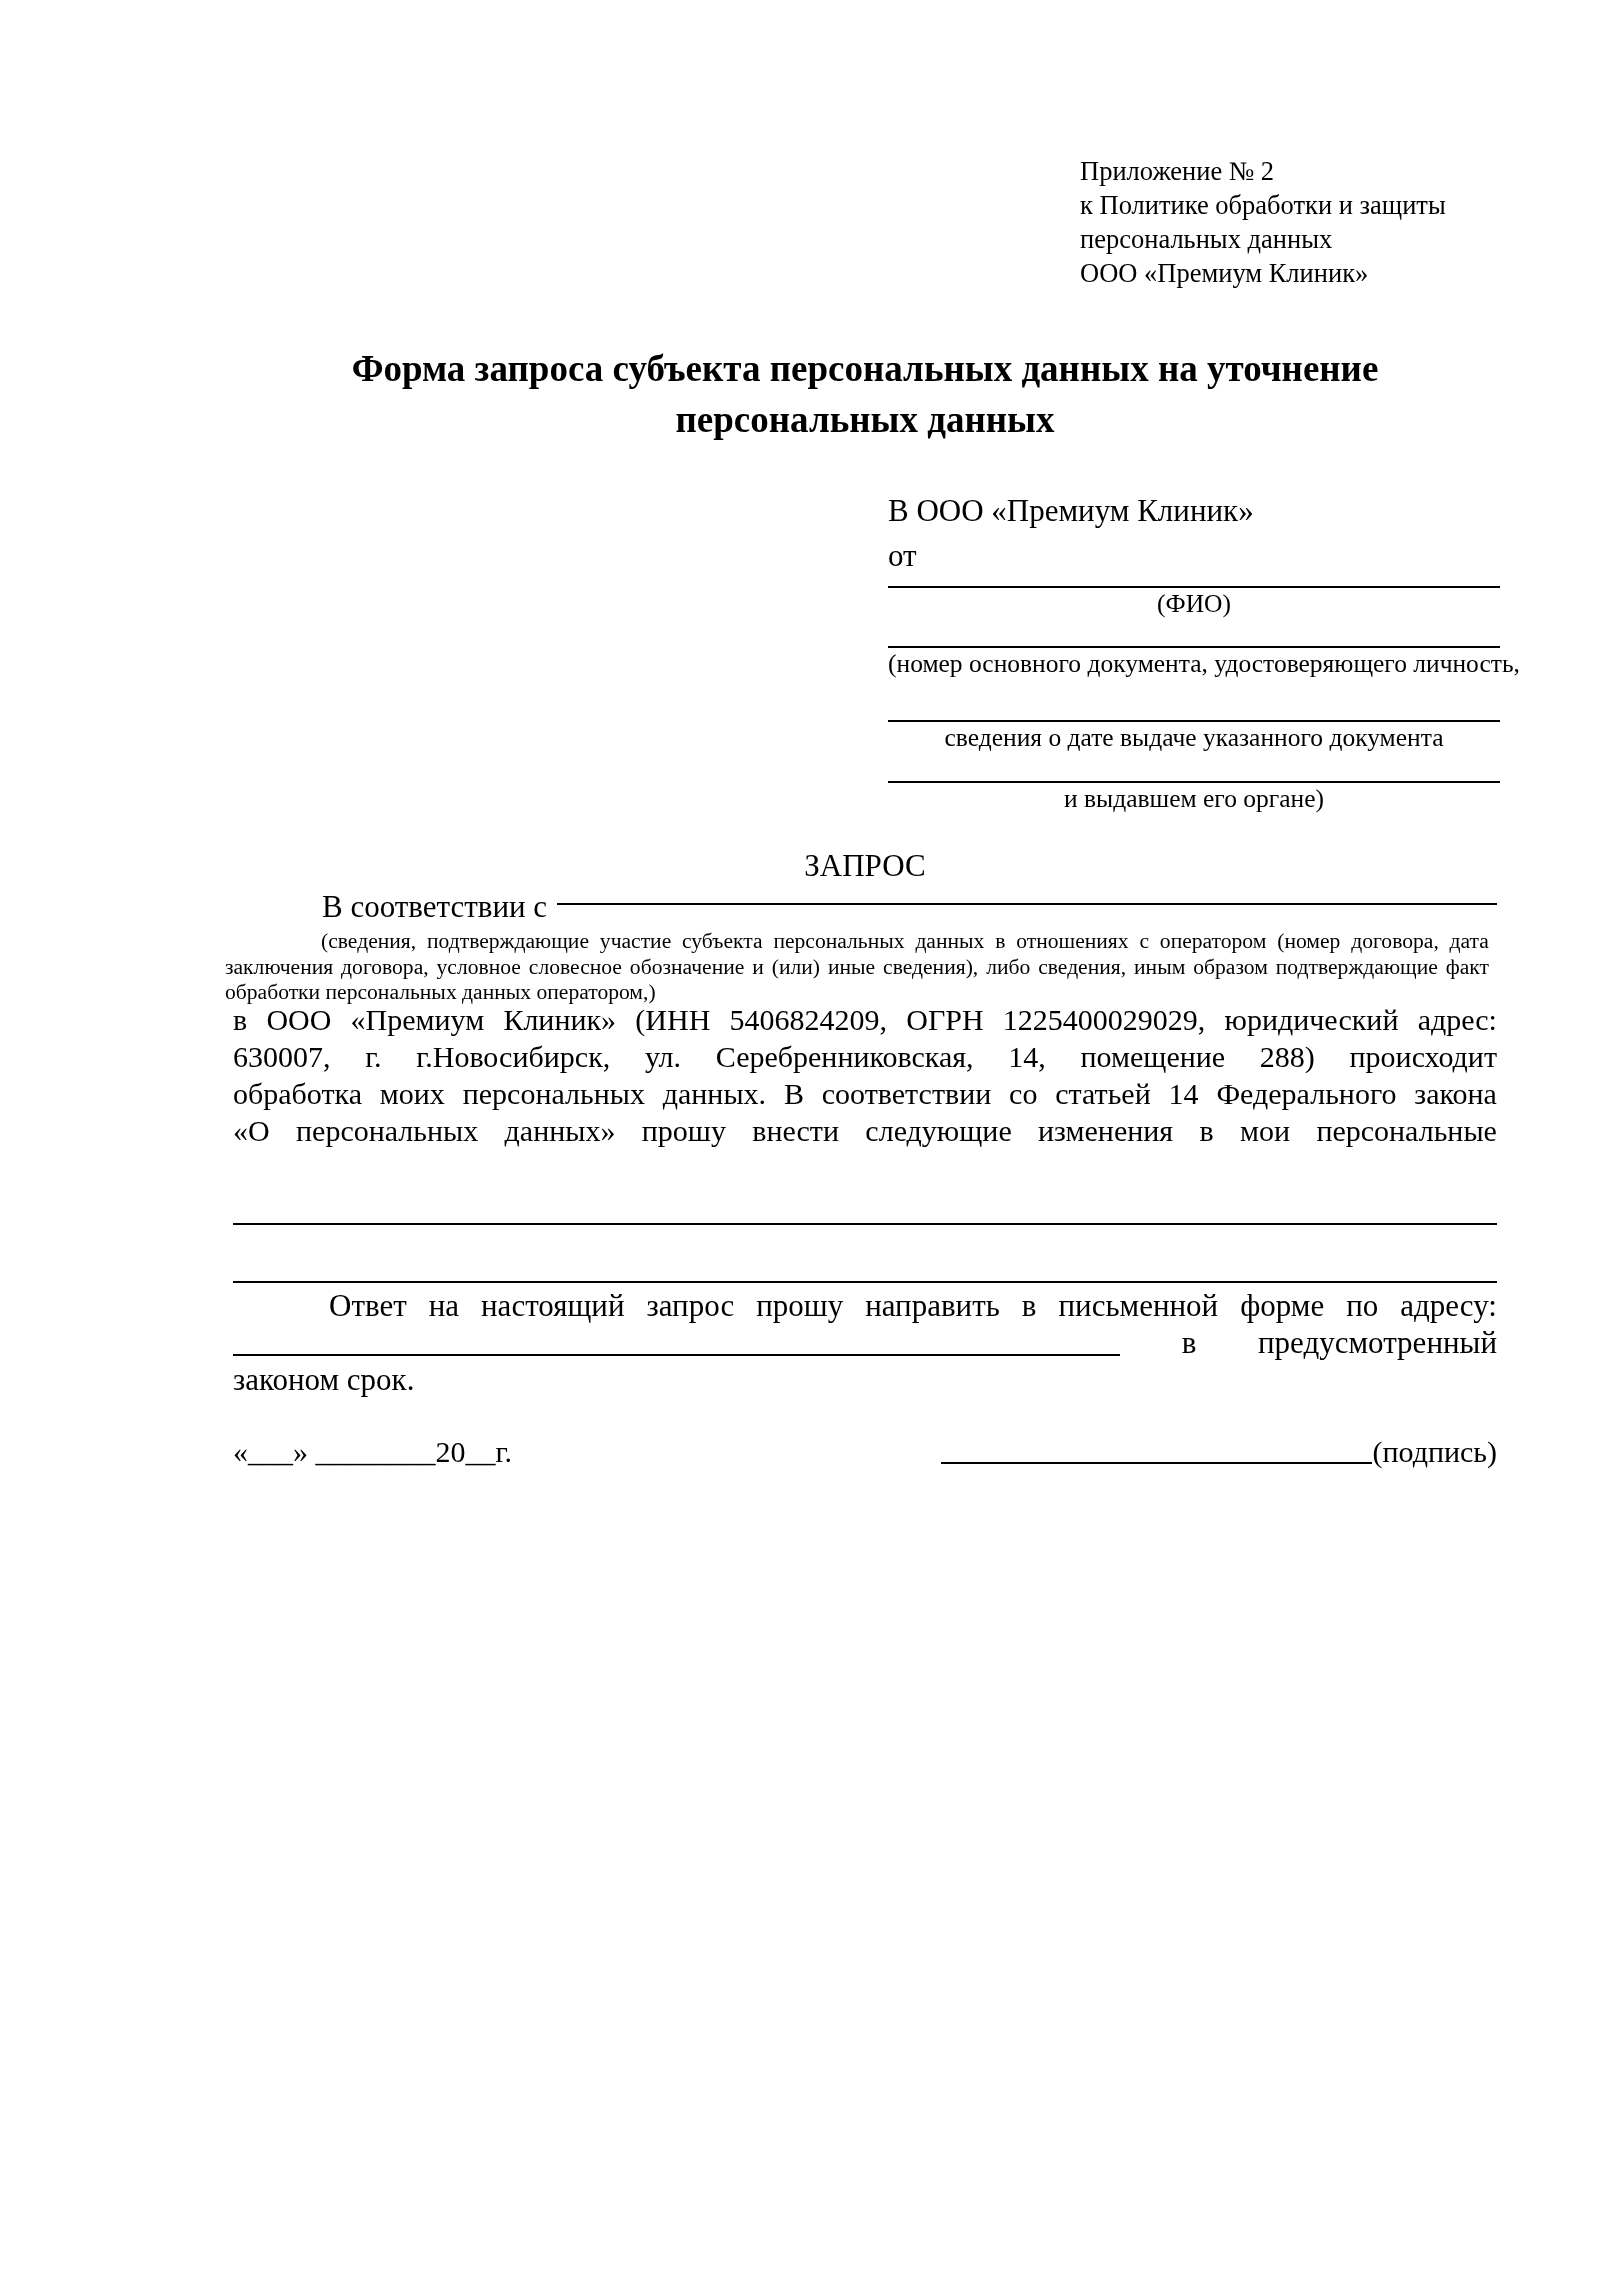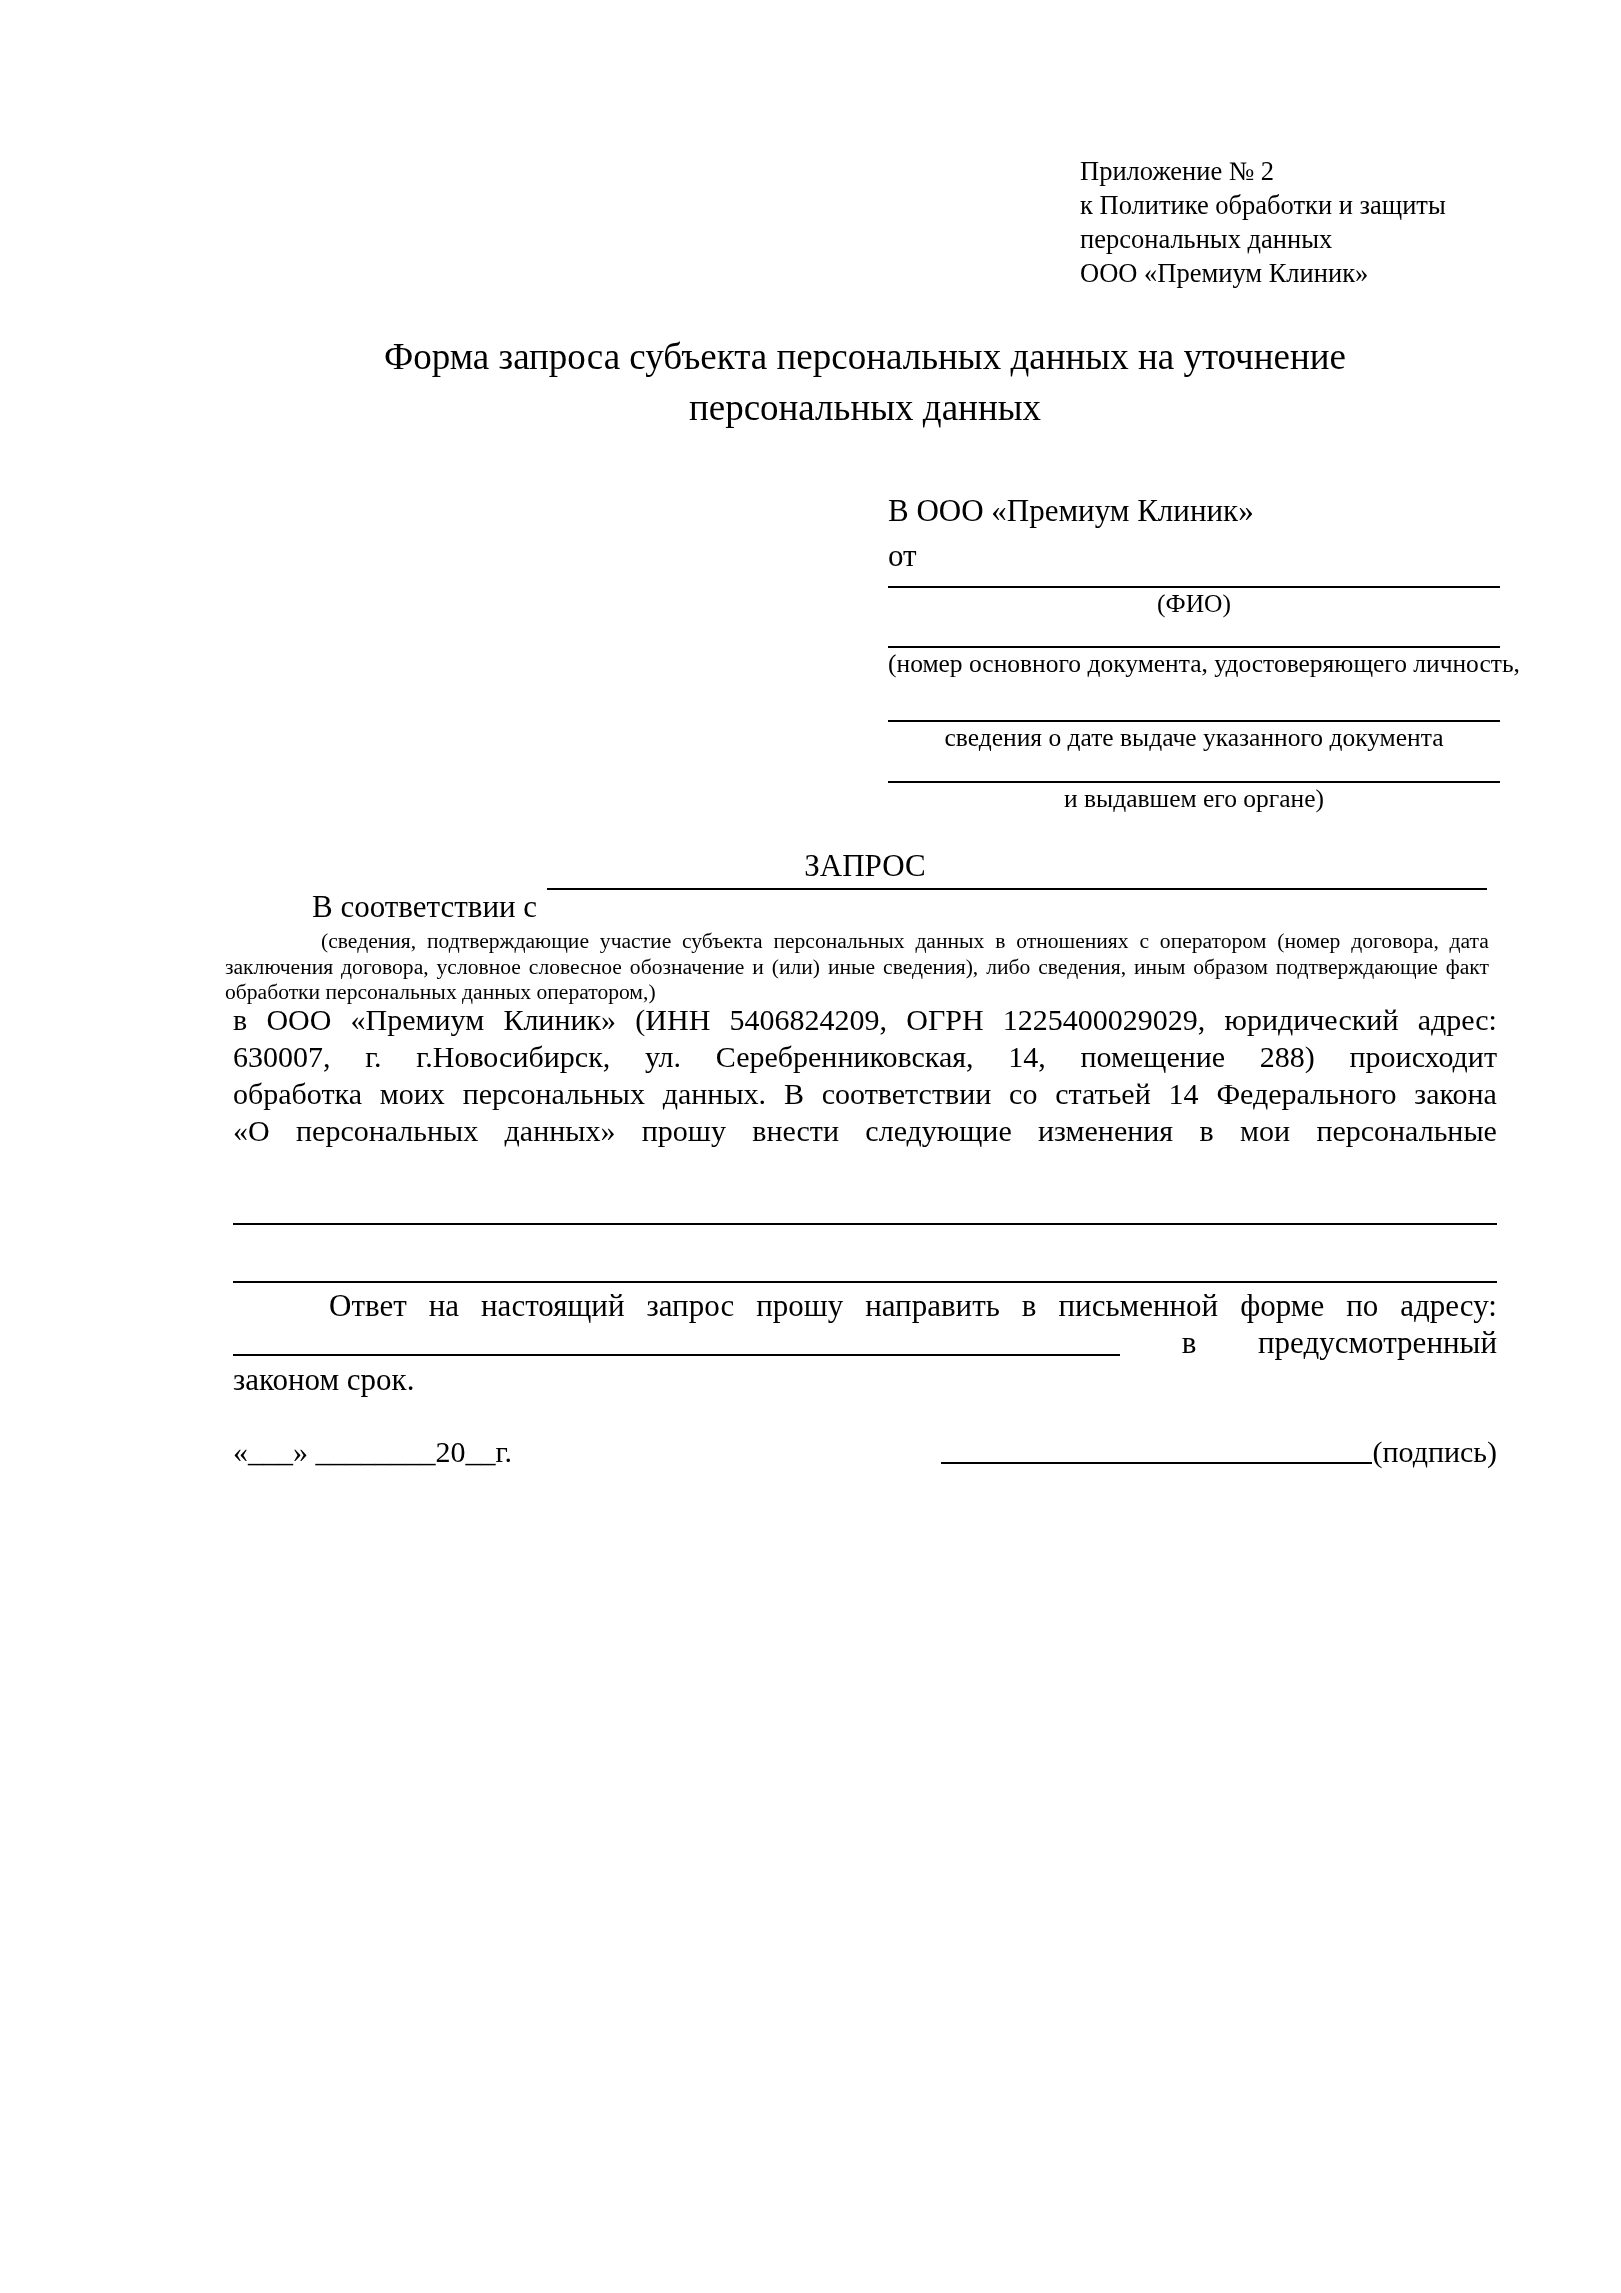--- a/index.html
+++ b/index.html
@@ -7,32 +7,32 @@
     position:relative;
     width:1621px; height:2294px;
     background:#ffffff;
     color:#000;
     font-family:"Liberation Serif","DejaVu Serif",serif;
     overflow:hidden;
   }
   
   .appendix { position:absolute; left:1080px; top:154px; font-size:26.5px; line-height:34px; }
   
-  .title { position:absolute; left:233px; top:331px; width:1264px; text-align:center;
-           font-size:37px; font-weight:normal; line-height:51px; }
+  .title { position:absolute; left:233px; top:343px; width:1264px; text-align:center;
+           font-size:37px; font-weight:bold; line-height:51px; }
   
   .addr { position:absolute; left:888px; top:476px; width:612px; font-size:31px; line-height:45px;margin-top:12px; }
   .wline { border-bottom:2.9px solid #000; height:0; }
   .m1 { margin-top:7.8px; } .m2 { margin-top:27.4px; } .m3 { margin-top:41px; } .m4 { margin-top:28px; }
   .flabel { font-size:25.5px; line-height:31px; text-align:center; white-space:nowrap; }
   
   .zapros { position:absolute; left:233px; top:847px; width:1264px; text-align:center; font-size:31px; line-height:37px; }
   
-  .sootv { position:absolute; left:216px; top:888px; width:1271px; height:37px;
-           display:flex; align-items:flex-start; font-size:31px; line-height:37px; padding-left:96px; box-sizing:border-box; }
+  .sootv { position:absolute; left:226px; top:888px; width:1271px; height:37px;
+           display:flex; align-items:center; font-size:31px; line-height:37px; padding-left:96px; box-sizing:border-box; }
   .sootv .fill { flex:1; margin-left:9.8px; border-bottom:2.9px solid #000; margin-bottom:4.9px; }
   
   .footnote { position:absolute; left:225px; top:929px; width:1264px; font-size:21.6px; line-height:25.5px; }
   .fn-indent { padding-left:96px; box-sizing:border-box; }
   
   .bodytext { position:absolute; left:233px; top:1001px; width:1264px; font-size:30px; line-height:37px; }
   
   .jl { display:flex; justify-content:space-between; }
   
   .blank { position:absolute; left:233px; width:1264px; border-bottom:2.9px solid #000; height:0; }

